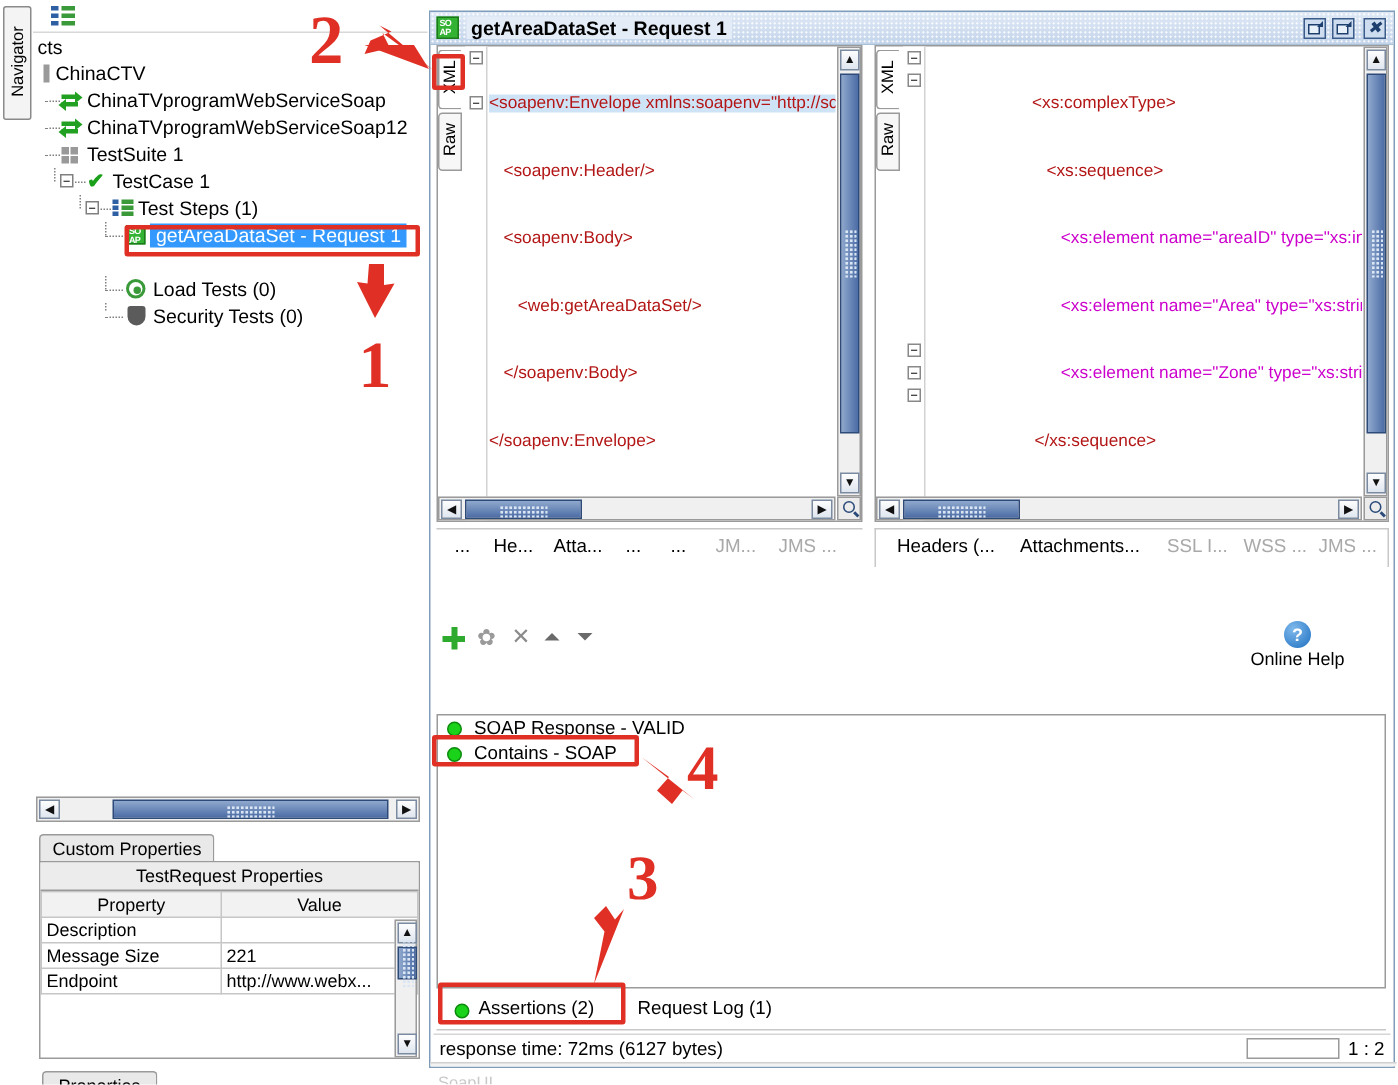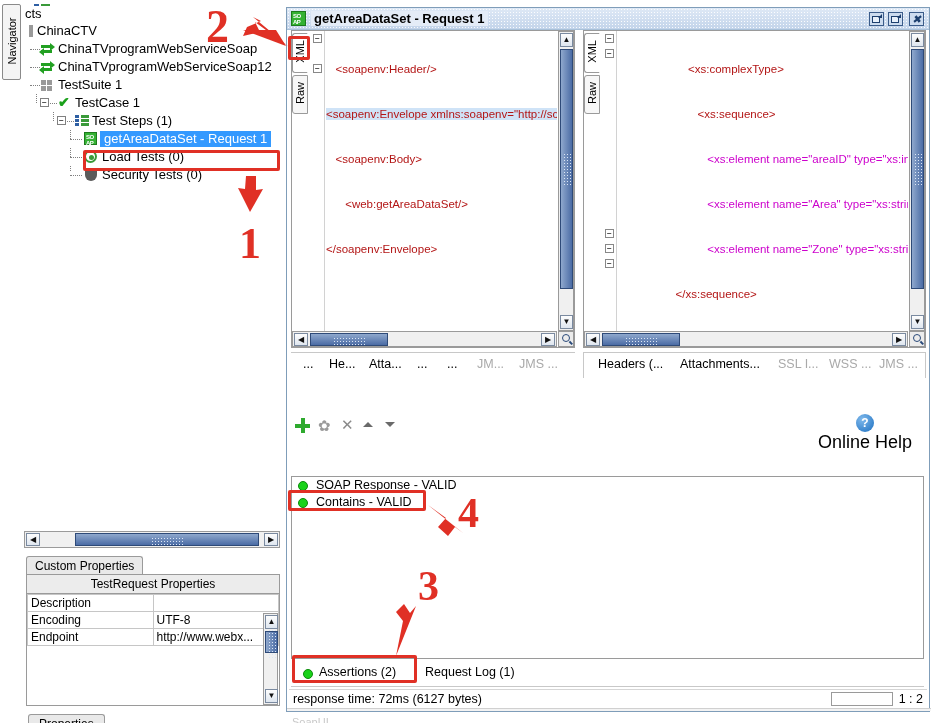--- a/index.html
+++ b/index.html
@@ -48,21 +48,21 @@
   }
   .nav-toolbar .ico-list {
     position: absolute; left: 12px; top: 4px;
     width: 16px; height: 12px;
   }
   .ico-list .row { height: 2px; margin-bottom: 3px; position: relative; }
   .ico-list .row b { position: absolute; left: 0; top: 0; width: 5px; height: 3px; background: #2e5fa3; }
   .ico-list .row u { position: absolute; left: 7px; top: 0; width: 9px; height: 3px; background: #3a9a3a; }
 
   .tree {
-    position: absolute; left: 0; top: 6px;
+    position: absolute; left: 0; top: 24px;
     width: 263px; height: 497px;
     overflow: hidden;
     background: #fff;
   }
   .tnode {
     position: relative;
     height: 18px;
     line-height: 18px;
     white-space: nowrap;
     font-size: 13px;
@@ -399,21 +399,21 @@
 
   .help {
     position: absolute; right: 14px; top: 2px; text-align: center; width: 100px;
   }
   .help .q {
     width: 18px; height: 18px; border-radius: 50%;
     background: radial-gradient(circle at 35% 30%, #7fb9ec, #1c6fc0);
     color: #fff; font-size: 12px; font-weight: bold; line-height: 18px;
     margin: 0 auto; display: block;
   }
-  .help .lb { font-size: 18px; margin-top: 2px; }
+  .help .lb { font-size: 12px; margin-top: 2px; }
 
   
   .alist {
     position: absolute; left: 4px; top: 468px; width: 633px; height: 183px;
     border: 1px solid #9a9a9a; background: #fff;
   }
   .arow { position: relative; height: 17px; line-height: 17px; padding-left: 24px; font-size: 12.5px; }
   .dot {
     position: absolute; left: 6px; top: 4px; width: 10px; height: 10px;
     border-radius: 50%; background: #19d219; border: 1px solid #0c8a0c;
@@ -549,21 +549,21 @@
         <span class="lbl" style="position:absolute;left:70px;">Test Steps (1)</span>
       </div>
 
       <div class="tnode" style="height:18px;">
         <span class="dots" style="left:48px;top:0;height:9px;"></span>
         <span class="dash" style="left:48px;top:9px;width:12px;"></span>
         <span class="ic ic-soap" style="left:62px;top:2px;width:13px;height:13px;">SO<br>AP</span>
         <span class="sel-row" style="left:78px;top:1px;height:16px;padding:0 4px;line-height:16px;font-size:13px;">getAreaDataSet - Request 1</span>
       </div>
 
-      <div class="tnode" style="height:18px;">
+      <div class="tnode" style="height:18px;margin-top:18px;">
         <span class="dots" style="left:48px;top:0;height:9px;"></span>
         <span class="dash" style="left:48px;top:9px;width:12px;"></span>
         <span class="ic ic-load" style="left:62px;top:2px;">
             <em></em>
           </span>
         <span class="lbl" style="position:absolute;left:80px;">Load Tests (0)</span>
       </div>
 
       <div class="tnode" style="height:18px;text-align:right;">
         <span class="dots" style="left:48px;top:0;height:5px;"></span>
@@ -583,27 +583,31 @@
   </div>
 
   <div class="props-wrap">
     <div class="props-tab">
       <span>Custom Properties</span>
     </div>
     <div class="props-panel">
       <div class="props-title">TestRequest Properties</div>
       <table class="ptable">
         <tbody>
+            <tr>
+          <th style="width:120px;">Property</th>
+          <th>Value</th>
+        </tr>
         <tr>
           <td>Description</td>
           <td></td>
         </tr>
         <tr>
-          <td>Encoding</td>
-          <td>UTF-8</td>
+          <td>Message Size</td>
+          <td>221</td>
         </tr>
         <tr>
           <td>Endpoint</td>
           <td>http://www.webx...</td>
         </tr>
       </tbody>
         </table>
       <div class="vscroll props-vscroll">
         <div class="btn" style="top:1px;">▲</div>
         <div class="thumb" style="top:17px;height:22px;">
@@ -642,24 +646,25 @@
       <div class="ed left">
         <div class="vtabs">
           <div class="vtab sel"><span>XML</span></div>
           <div class="vtab"><span>Raw</span></div>
         </div>
         <div class="gutter">
           <span class="fold" style="top:3px;">−</span>
           <span class="fold" style="top:33px;">−</span>
         </div>
         <div class="code">
+          <div class="ln"><span class="tg hl">&lt;soapenv:Envelope xmlns:soapenv="http://sc</span></div>
           <div class="ln"><span class="tg">   &lt;soapenv:Header/&gt;</span></div>
-          <div class="ln"><span class="tg hl">&lt;soapenv:Envelope xmlns:soapenv="http://sc</span></div>
           <div class="ln"><span class="tg">   &lt;soapenv:Body&gt;</span></div>
           <div class="ln"><span class="tg">      &lt;web:getAreaDataSet/&gt;</span></div>
+          <div class="ln"><span class="tg">   &lt;/soapenv:Body&gt;</span></div>
           <div class="ln"><span class="tg">&lt;/soapenv:Envelope&gt;</span></div>
         </div>
         <div class="vscroll ed-vs">
           <div class="btn" style="top:1px;">▲</div>
           <div class="thumb" style="top:17px;height:240px;">
               <span class="grip"></span>
             </div>
           <div class="btn" style="bottom:1px;">▼</div>
         </div>
         <div class="hscroll ed-hs">
@@ -686,21 +691,21 @@
           <span class="fold" style="top:198px;">−</span>
           <span class="fold" style="top:213px;">−</span>
           <span class="fold" style="top:228px;">−</span>
         </div>
         <div class="code" style="left:34px;">
           <div class="ln" style="padding-left:70px;"><span class="tg">&lt;xs:complexType&gt;</span></div>
           <div class="ln" style="padding-left:70px;"><span class="tg">   &lt;xs:sequence&gt;</span></div>
           <div class="ln" style="padding-left:70px;"><span class="nm">      &lt;xs:element name="areaID" type="xs:int</span></div>
           <div class="ln" style="padding-left:70px;"><span class="nm">      &lt;xs:element name="Area" type="xs:strin</span></div>
           <div class="ln" style="padding-left:70px;"><span class="nm">      &lt;xs:element name="Zone" type="xs:strin</span></div>
-          <div class="ln" style="padding-left:48px;"><span class="tg">   &lt;/xs:sequence&gt;</span></div>
+          <div class="ln" style="padding-left:62px;"><span class="tg">   &lt;/xs:sequence&gt;</span></div>
           
           
           
           
           
           
           
           
           
           
@@ -759,21 +764,21 @@
       </span>
     </div>
 
     <div class="alist">
       <div class="arow">
         <span class="dot"></span>
         <span>SOAP Response - VALID</span>
       </div>
       <div class="arow">
         <span class="dot"></span>
-        <span>Contains - VALID</span>
+        <span>Contains - SOAP</span>
       </div>
     </div>
 
     <div class="btabs">
       <span class="btab" style="left:12px;padding-left:16px;">
         <span class="dot2"></span>
         <span>Assertions (2)</span>
       </span>
       <span class="btab" style="left:134px;">Request Log (1)</span>
     </div>

